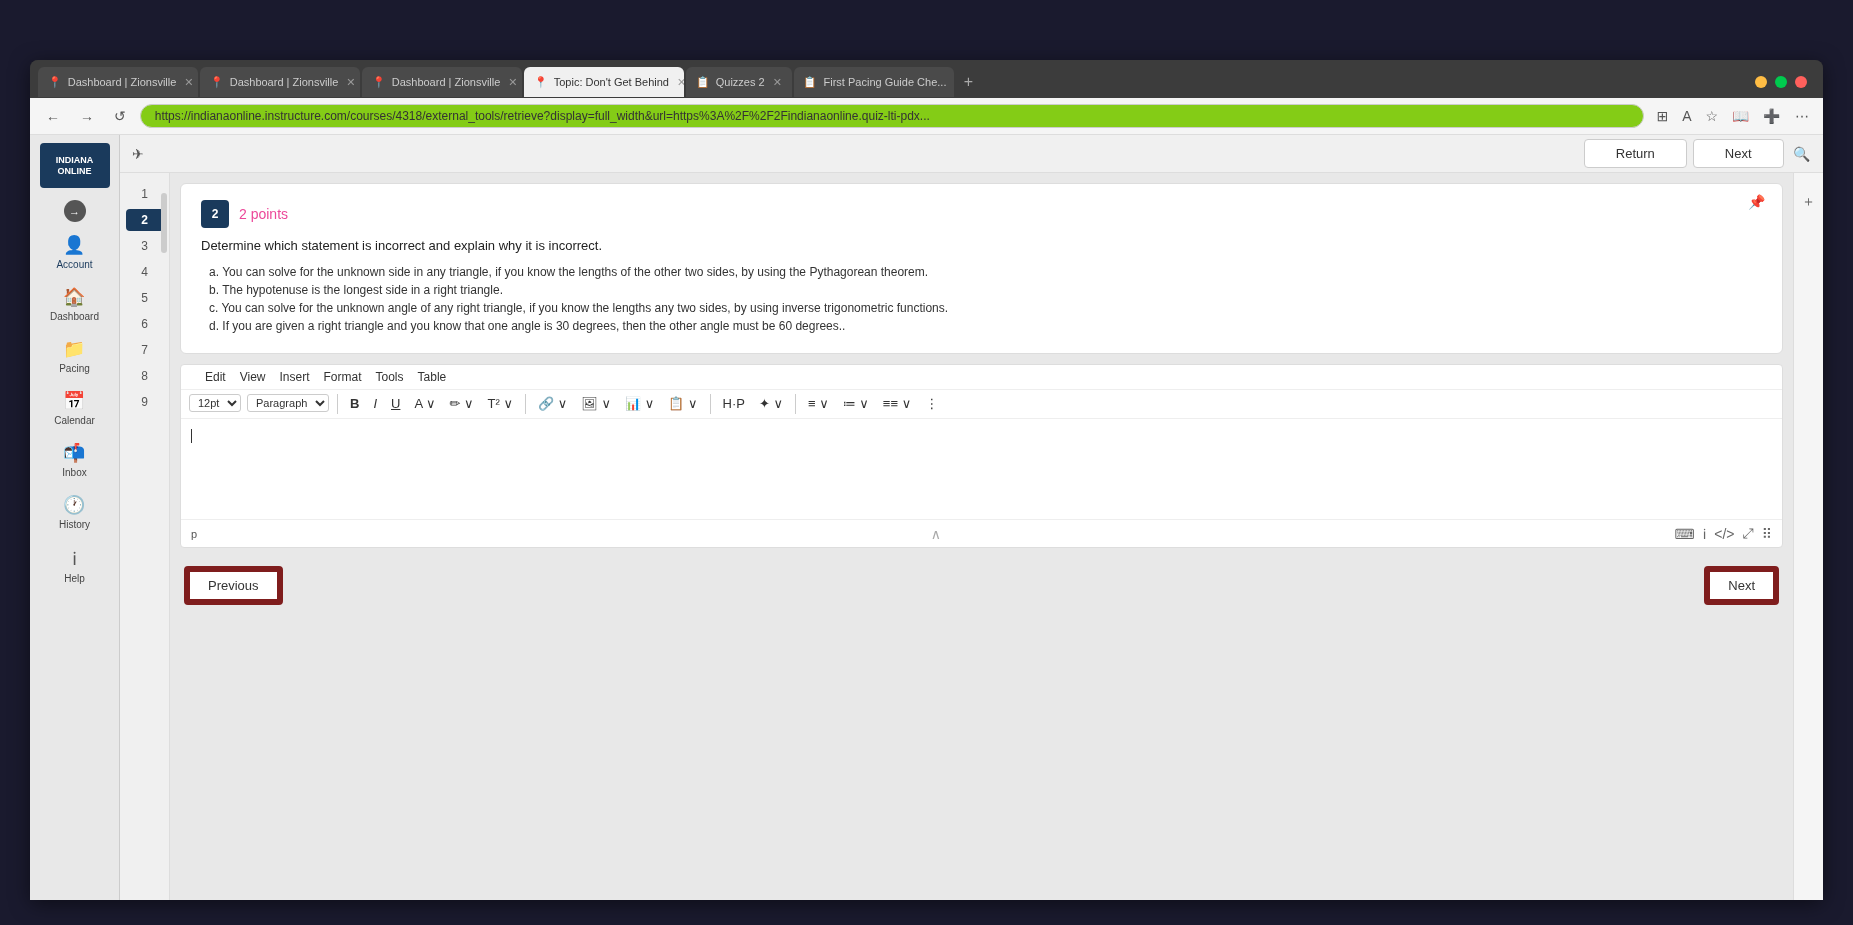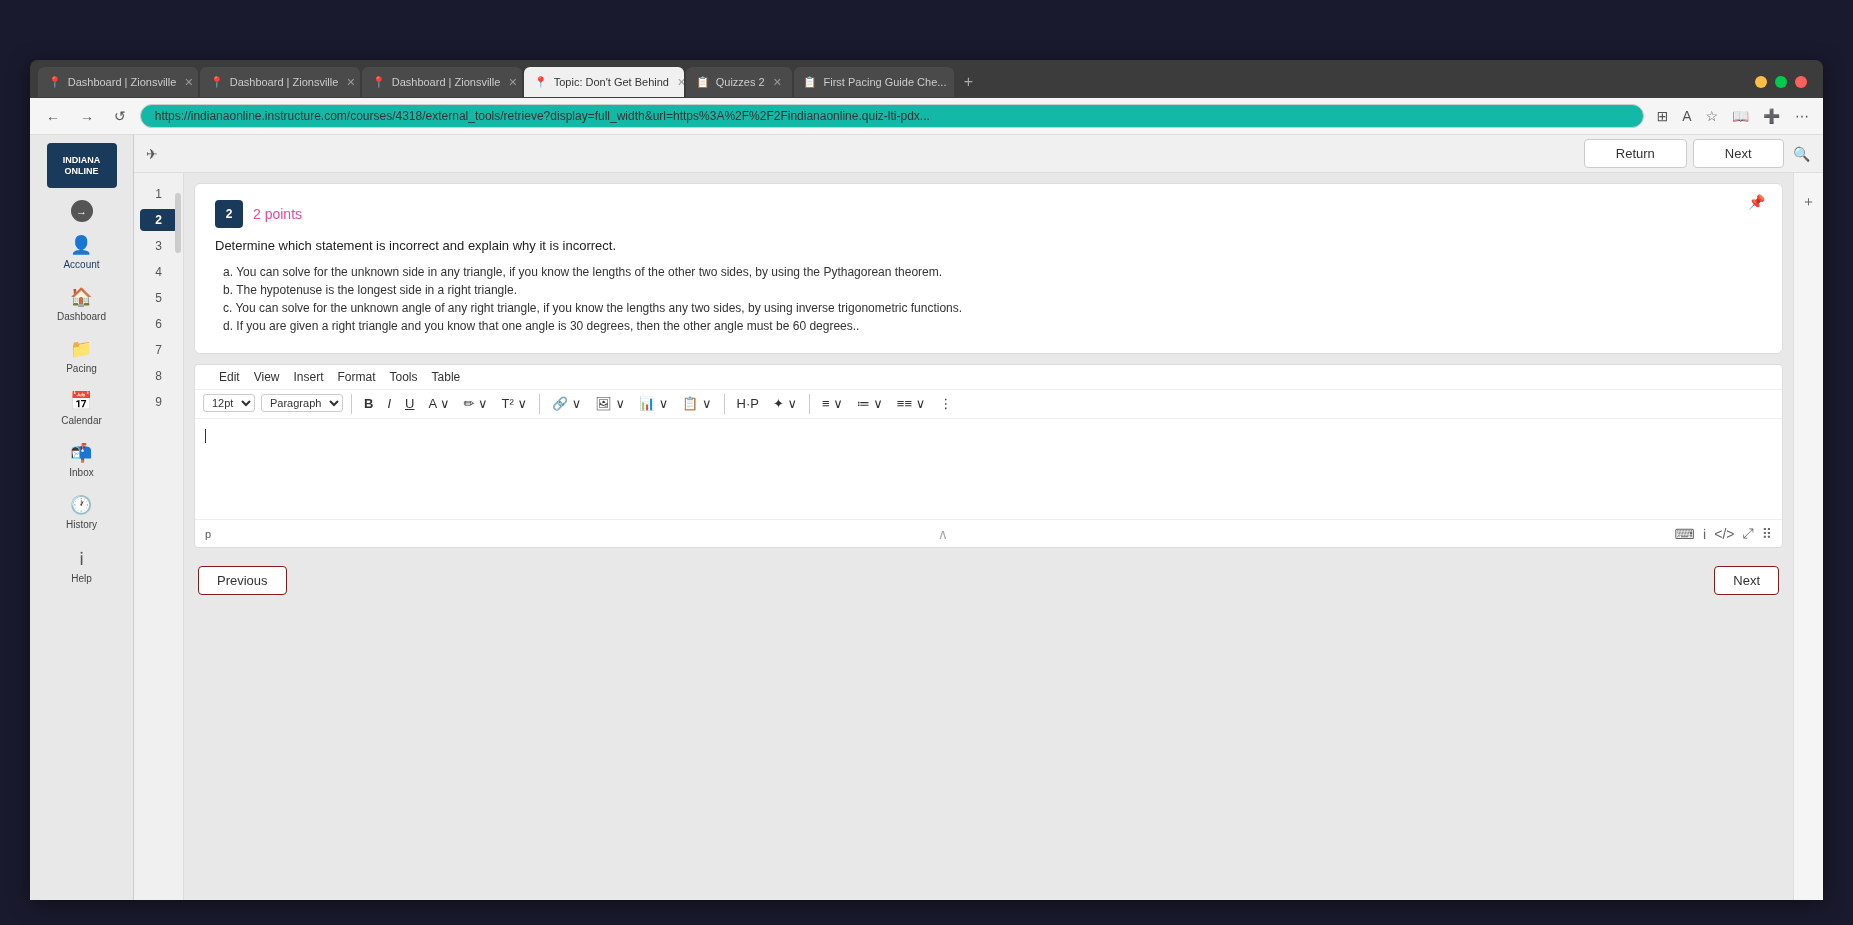--- a/index.html
+++ b/index.html
@@ -80,21 +80,21 @@
     .nav-btn {
       background: none;
       border: none;
       font-size: 14px;
       color: #555;
       cursor: pointer;
       padding: 2px 6px;
     }
     .address-input {
       flex: 1;
-      background: #14b8a6;
+      background: #84cc16;
       border: 1px solid #ccc;
       border-radius: 16px;
       padding: 4px 14px;
       font-size: 12px;
       color: #333;
     }
     .browser-actions { display: flex; gap: 6px; align-items: center; }
     .browser-action-btn {
       background: none;
       border: none;
@@ -106,21 +106,21 @@
 
     
     .content-area {
       display: flex;
       flex: 1;
       overflow: hidden;
     }
 
     
     .lms-sidebar {
-      width: 104px;
+      width: 90px;
       background: #e8e8e8;
       border-right: 1px solid #ccc;
       display: flex;
       flex-direction: column;
       align-items: center;
       padding-top: 8px;
     }
     .lms-logo {
       background: #1a3a5c;
       width: 70px;
@@ -364,21 +364,21 @@
     
     .quiz-bottom {
       display: flex;
       justify-content: space-between;
       align-items: center;
       margin-top: 10px;
       padding: 8px 4px;
     }
     .bottom-btn {
       background: white;
-      border: 1px solid #7f1d1d;
+      border: 6px solid #7f1d1d;
       border-radius: 4px;
       padding: 6px 18px;
       font-size: 13px;
       color: #333;
       cursor: pointer;
     }
 
     
     .right-sidebar {
       width: 30px;

